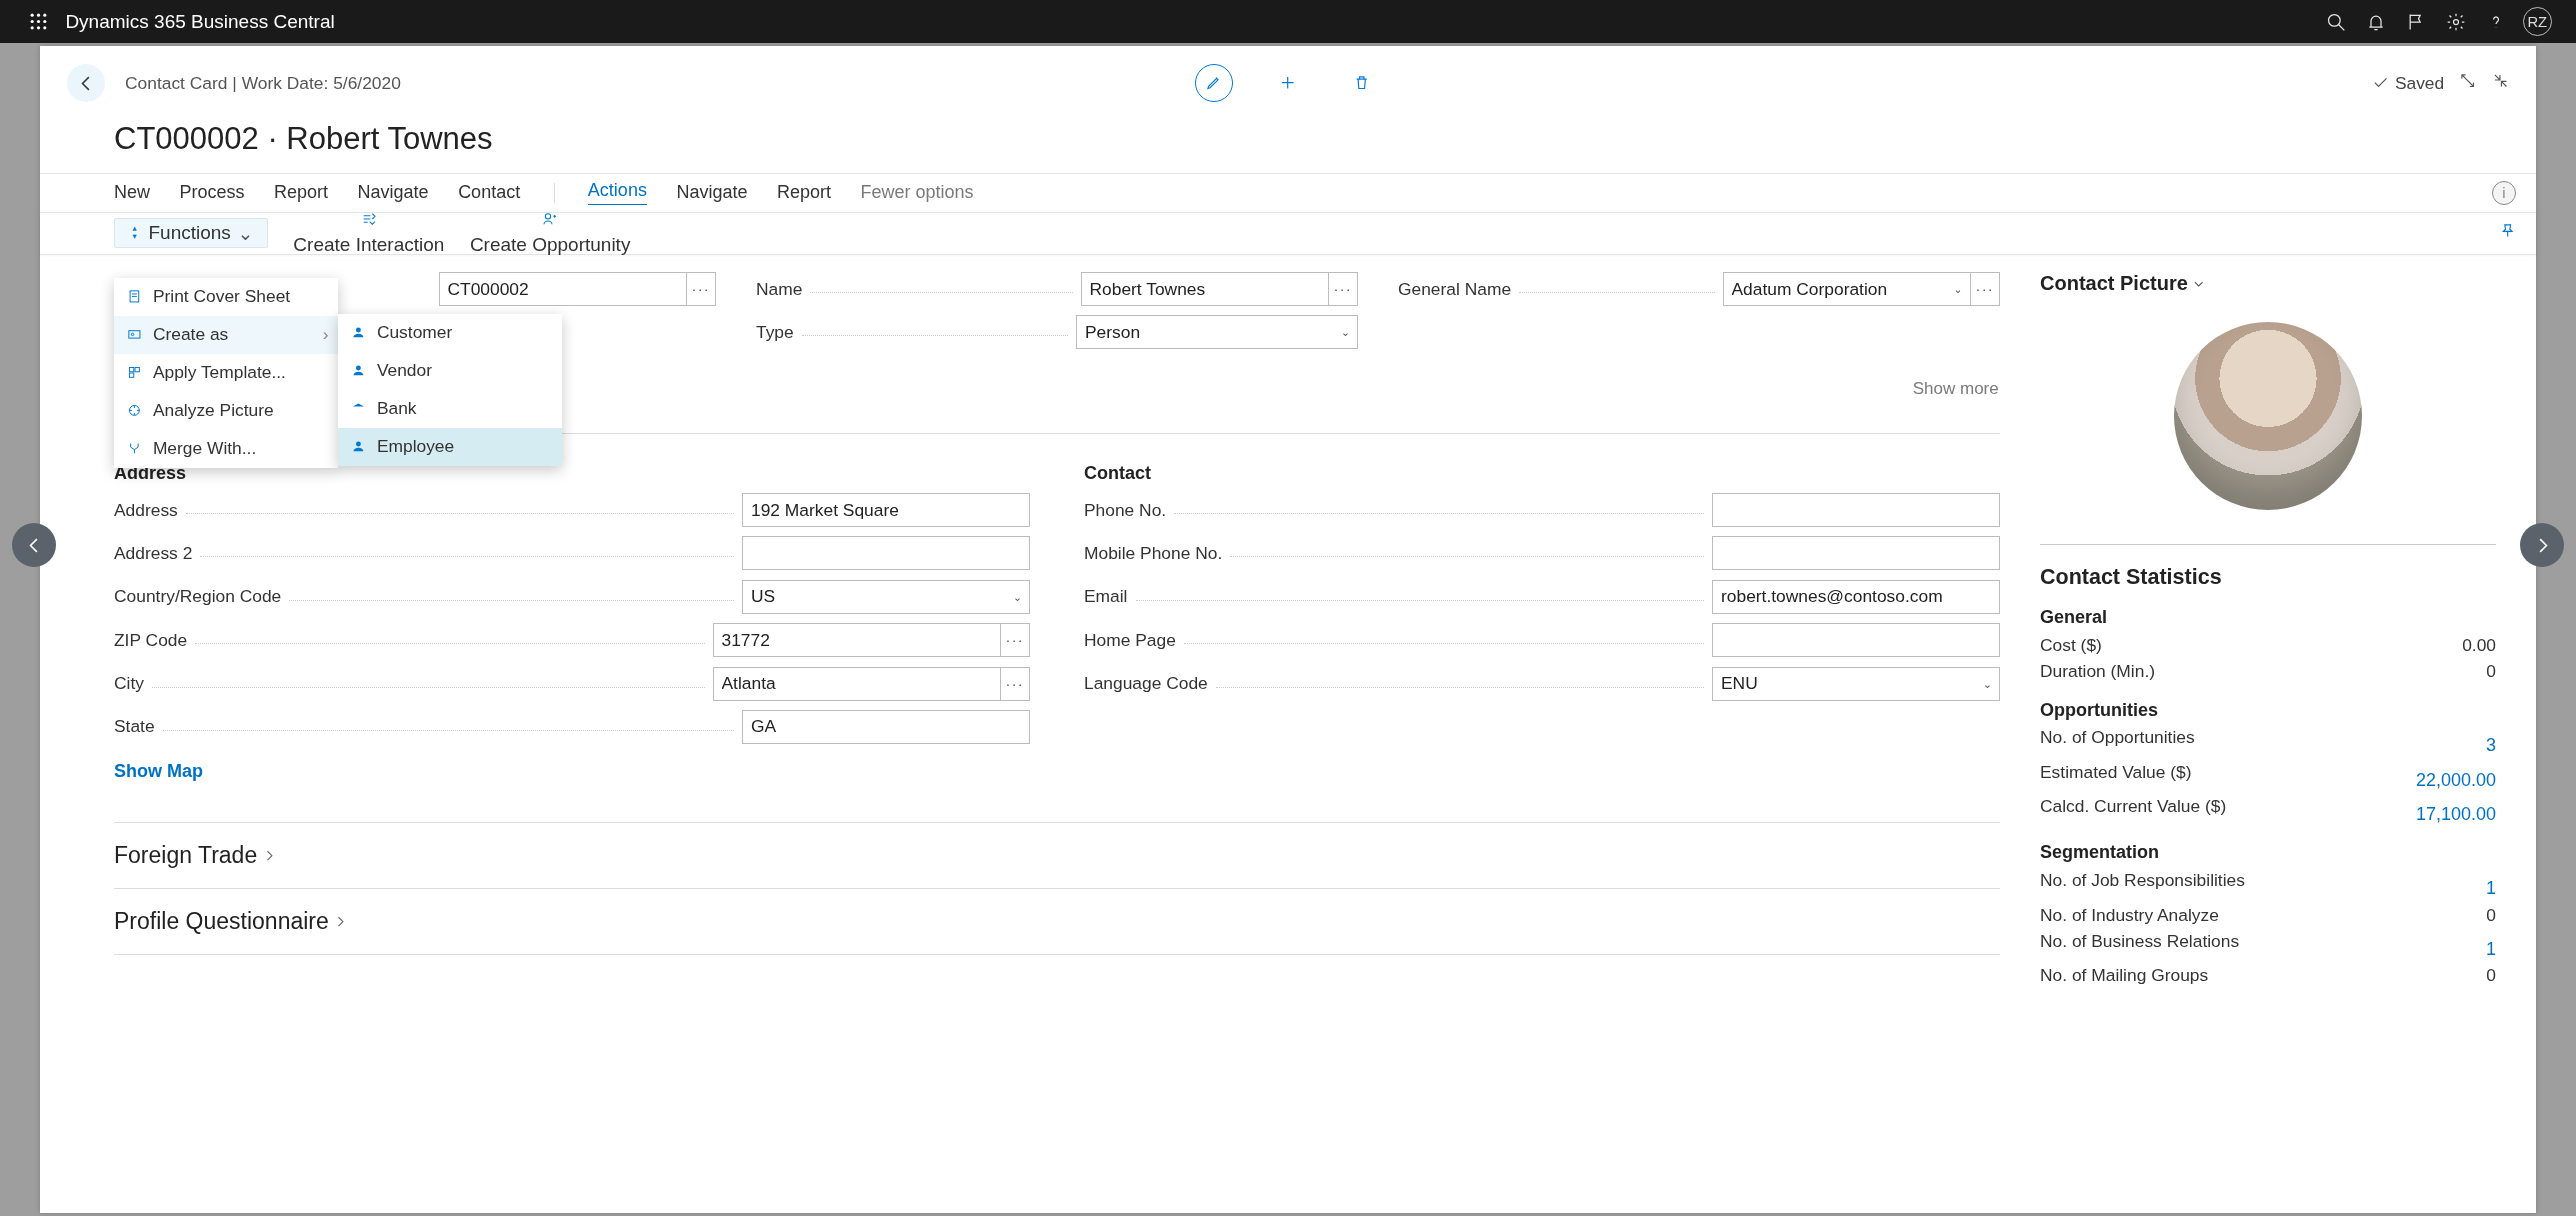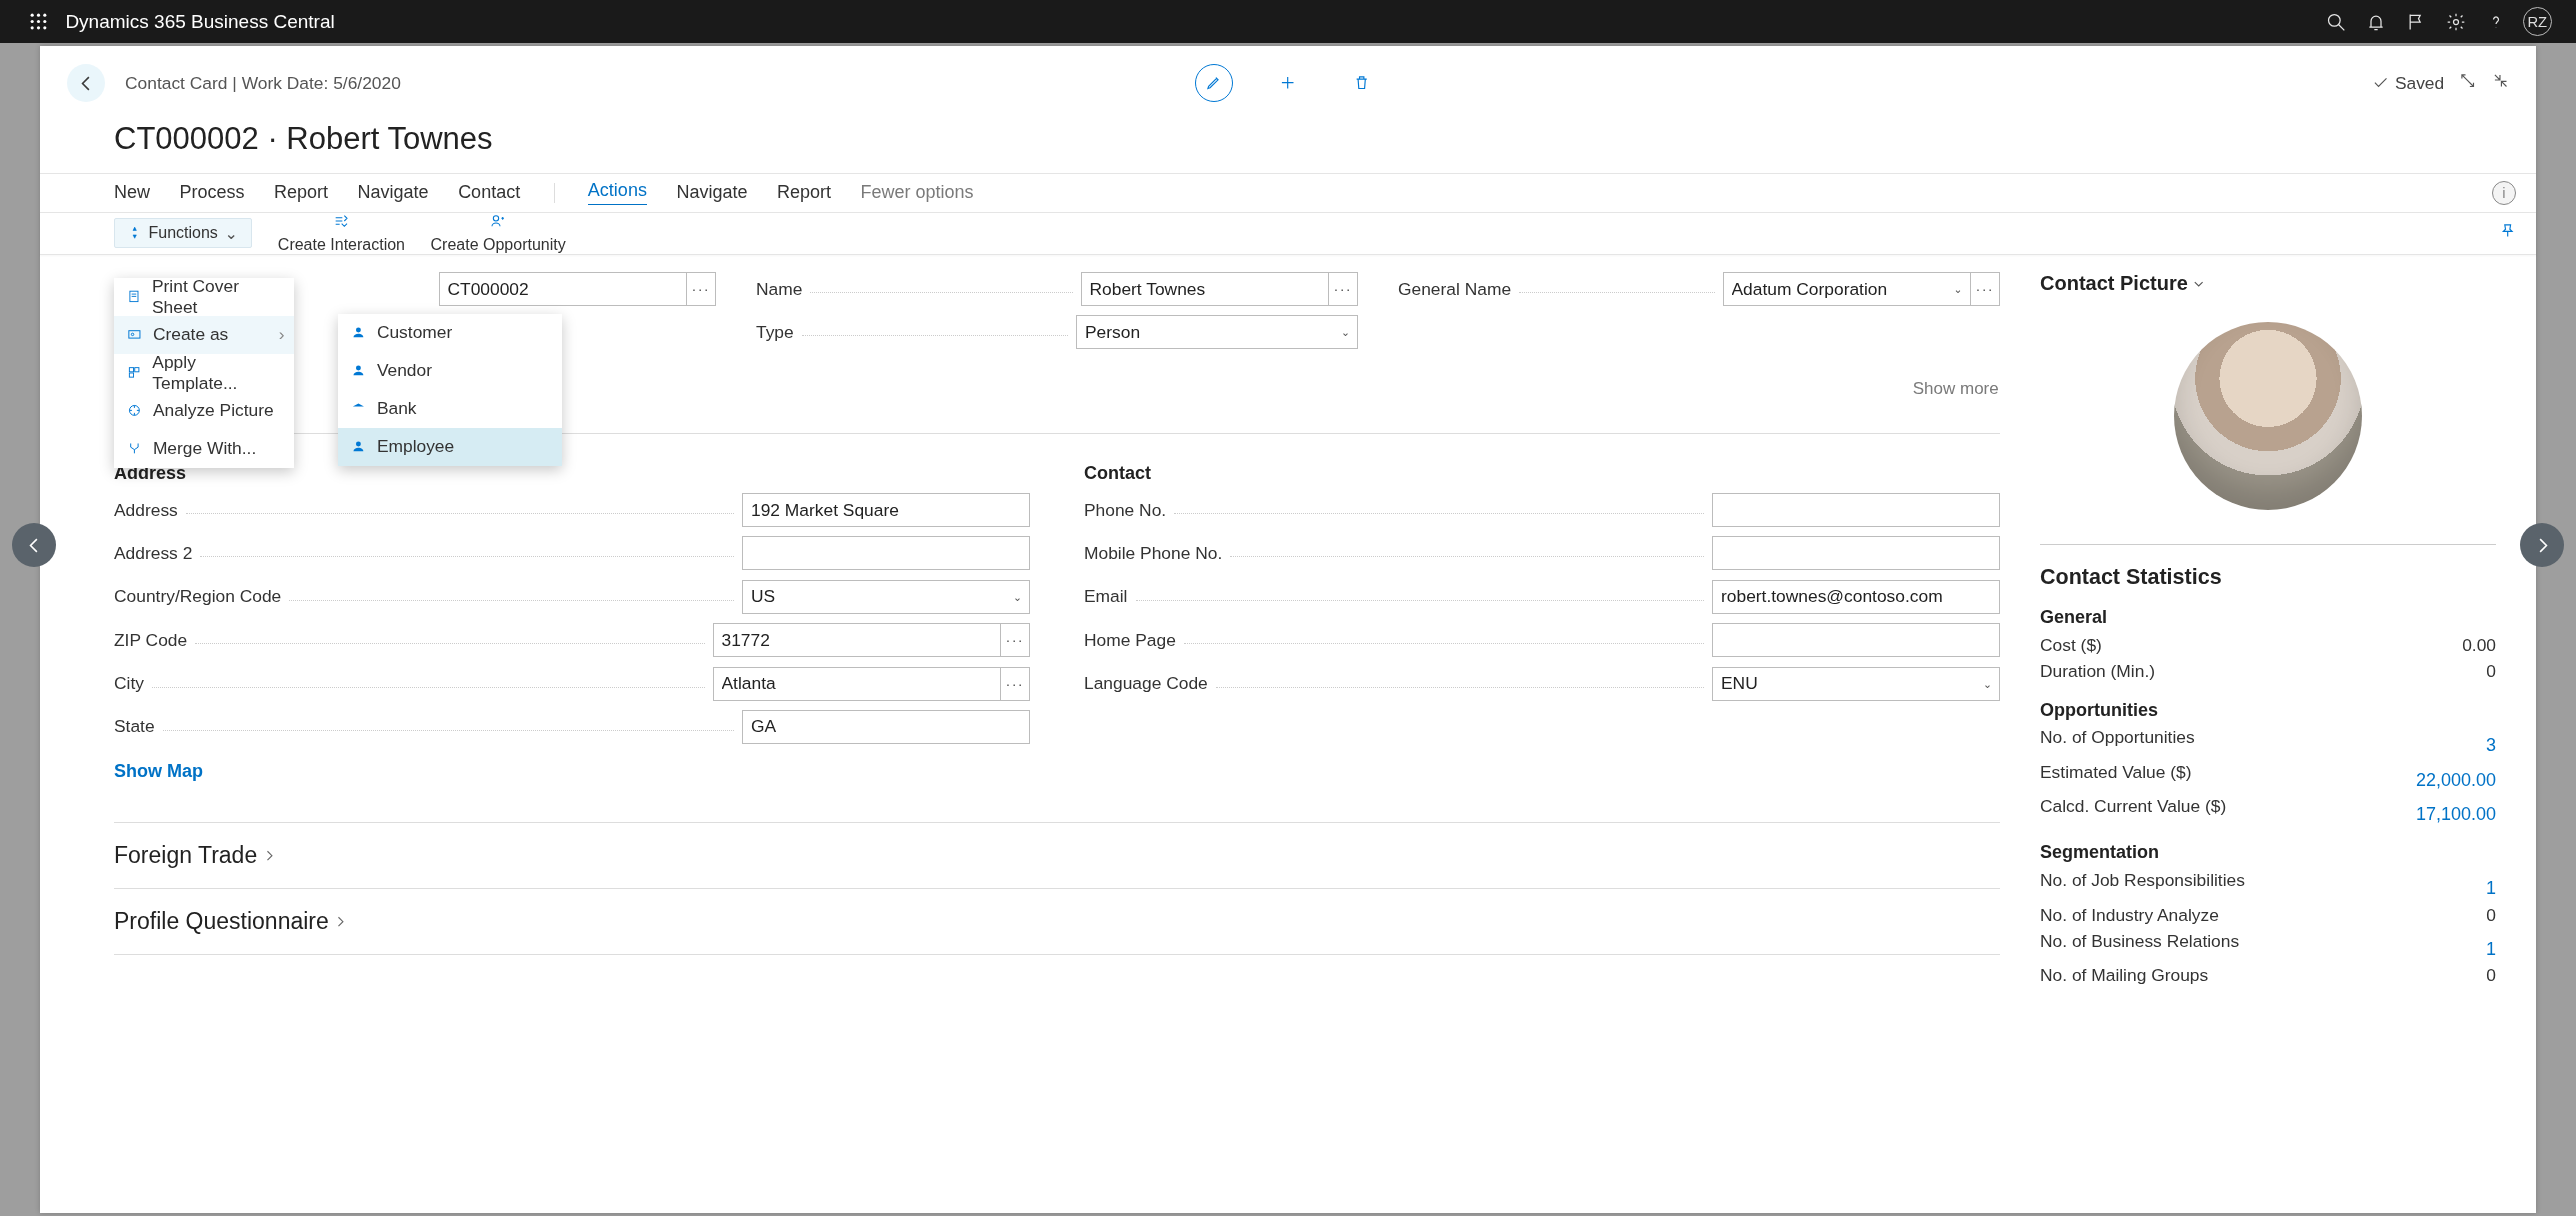--- a/index.html
+++ b/index.html
@@ -32,31 +32,31 @@
 
   .title{font-size:31px;color:#222;padding:0 74px 16px 74px;font-weight:400;}
 
   .menubar{border-top:0.7px solid #e5e5e5;border-bottom:0.7px solid #e5e5e5;height:40px;display:flex;align-items:center;padding:0 74px;gap:29.5px;font-size:18px;color:#333;position:relative;}
   .menubar .sep{width:0.7px;height:20px;background:#ddd;margin:0 4px;}
   .menubar .mi{cursor:pointer;}
   .menubar .mi.active{color:#0072c6;border-bottom:1.3px solid #0072c6;padding-bottom:2.7px;}
   .menubar .mi.muted{color:#7a7a7a;}
   .menubar .info{position:absolute;right:20px;width:24px;height:24px;border:1px solid #888;border-radius:50%;display:flex;align-items:center;justify-content:center;color:#888;font-size:14.8px;background:#f4f4f4;}
 
-  .toolbar2{height:42px;border-bottom:0.7px solid #e5e5e5;display:flex;align-items:center;padding:0 74px;gap:25.5px;font-size:16px;color:#333;position:relative;box-shadow:0 1.3px 2px rgba(0,0,0,0.04);}
+  .toolbar2{height:42px;border-bottom:0.7px solid #e5e5e5;display:flex;align-items:center;padding:0 74px;gap:25.5px;font-size:19px;color:#333;position:relative;box-shadow:0 1.3px 2px rgba(0,0,0,0.04);}
   .funcbtn{background:#eef7fb;border:0.7px solid #d8e6ee;height:29.5px;padding:0 13.4px;border-radius:2px;display:flex;align-items:center;gap:6.7px;cursor:pointer;}
   .funcbtn svg{width:13.4px;height:13.4px;stroke:#0078d4;fill:#0078d4;}
   .actlink{display:flex;align-items:center;gap:6.7px;cursor:pointer;flex-direction:column;}
   .actlink svg{width:16px;height:16px;stroke:#0078d4;fill:none;stroke-width:1.6;}
   .pin{position:absolute;right:20px;cursor:pointer;}
   .pin svg{width:17.4px;height:17.4px;stroke:#0078d4;fill:none;stroke-width:1.6;}
 
   
   .dropdown{position:absolute;background:#fff;box-shadow:0 4px 13.4px rgba(0,0,0,0.22);font-size:17.4px;color:#333;z-index:50;}
-  .dd1{left:74px;top:232px;width:180px;}
+  .dd1{left:74px;top:232px;width:224px;}
   .dd1 .ditem{height:38px;display:flex;align-items:center;padding:0 13.4px;gap:10.7px;cursor:pointer;position:relative;}
   .dd1 .ditem.hover{background:#eef7fb;}
   .dd1 .ditem svg{width:14.8px;height:14.8px;stroke:#0078d4;fill:none;stroke-width:1.6;}
   .dd1 .ditem .chev{position:absolute;right:9.4px;color:#888;}
   .dd2{left:298px;top:268px;width:224px;}
   .dd2 .ditem{height:38px;display:flex;align-items:center;padding:0 13.4px;gap:10.7px;cursor:pointer;}
   .dd2 .ditem.hover{background:#d6ecf3;}
   .dd2 .ditem svg{width:14.8px;height:14.8px;stroke:#0078d4;fill:#0078d4;stroke-width:0;}
 
   

